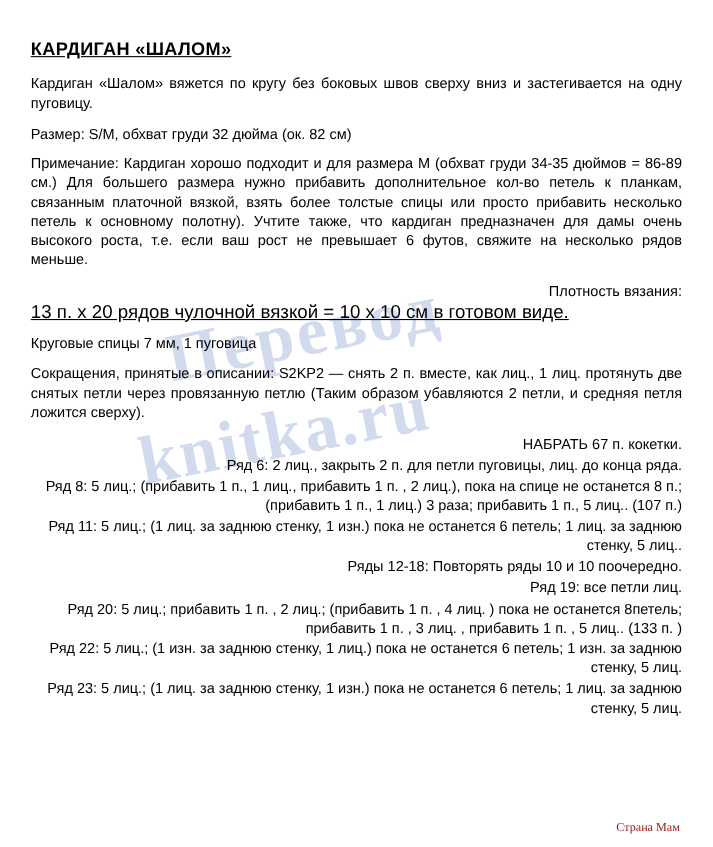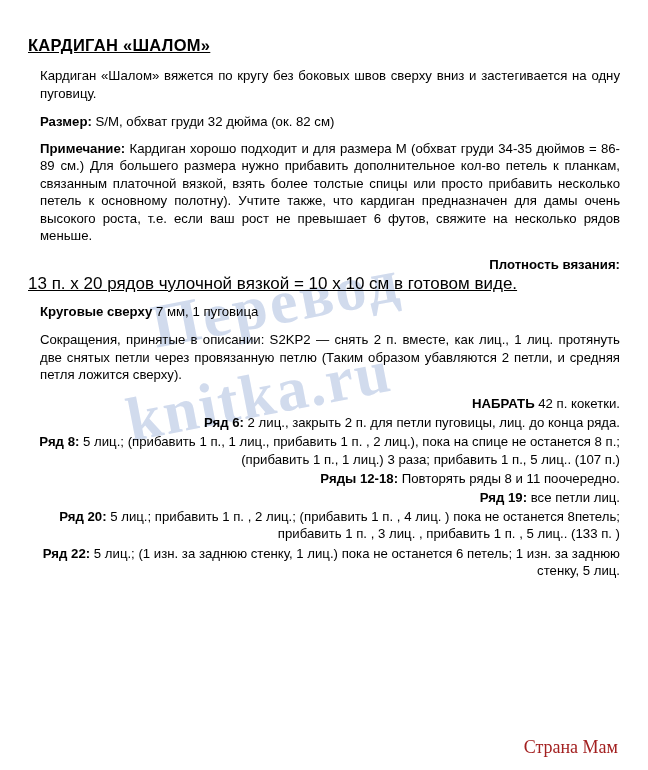--- a/index.html
+++ b/index.html
@@ -64,45 +64,45 @@
     font-size: 16.5px;
     font-weight: bold;
     margin: 14px 0 12px 0;
     letter-spacing: 0.3px;
     color: #000;
     text-decoration: underline;
   }
   p.para {
     font-size: 13.2px;
     line-height: 17.5px;
-    margin: 0 0 11px 12px;
+    margin: 0 0 11px 0;
     text-align: justify;
   }
   p.tight {
     margin-bottom: 9px;
   }
-  .b { font-weight: bold; }
+  .b { font-weight: normal; }
   .row {
     font-size: 13.2px;
     line-height: 17.2px;
     margin: 0 0 2px 0;
     text-align: right;
   }
   .density-line {
     font-size: 17px;
     line-height: 17.2px;
     margin: 0 0 11px 0;
     text-decoration: underline;
   }
   .signature {
     position: absolute;
     right: 30px;
     bottom: 12px;
     font-family: "Liberation Serif", serif;
-    font-size: 18px;
+    font-size: 11px;
     color: #a32020;
     z-index: 3;
   }
 </style>
 </head>
 <body>
 
 <div class="page">
 
   <div class="watermark">
@@ -121,45 +121,51 @@
     </p>
 
     <p class="para">
       <span class="b">Примечание:</span><span> Кардиган хорошо подходит и для размера M (обхват груди 34-35 дюймов = 86-89 см.) Для большего размера нужно прибавить дополнительное кол-во петель к планкам, связанным платочной вязкой, взять более толстые спицы или просто прибавить несколько петель к основному полотну). Учтите также, что кардиган предназначен для дамы очень высокого роста, т.е. если ваш рост не превышает 6 футов, свяжите на несколько рядов меньше.</span>
     </p>
 
     <div class="row b">Плотность вязания:</div>
     <div class="density-line">13 п. х 20 рядов чулочной вязкой = 10 х 10 см в готовом виде.</div>
 
     <p class="para">
-      <span class="b">Круговые сверху</span><span> 7 мм, 1 пуговица</span>
+      <span class="b">Круговые спицы</span><span> 7 мм, 1 пуговица</span>
     </p>
 
     <p class="para">Сокращения, принятые в описании: S2KP2 — снять 2 п. вместе, как лиц., 1 лиц. протянуть две снятых петли через провязанную петлю (Таким образом убавляются 2 петли, и средняя петля ложится сверху).</p>
 
     <div class="row">
-      <span class="b">НАБРАТЬ</span><span> 42 п. кокетки.</span>
+      <span class="b">НАБРАТЬ</span><span> 67 п. кокетки.</span>
     </div>
 
     <div class="row">
       <span class="b">Ряд 6:</span><span> 2 лиц., закрыть 2 п. для петли пуговицы, лиц. до конца ряда.</span>
     </div>
     <div class="row">
       <span class="b">Ряд 8:</span><span> 5 лиц.; (прибавить 1 п., 1 лиц., прибавить 1 п. , 2 лиц.), пока на спице не останется 8 п.; (прибавить 1 п., 1 лиц.) 3 раза; прибавить 1 п., 5 лиц.. (107 п.)</span>
     </div>
     <div class="row">
-      <span class="b">Ряды 12-18:</span><span> Повторять ряды 8 и 11 поочередно.</span>
+      <span class="b">Ряд 11:</span><span> 5 лиц.; (1 лиц. за заднюю стенку, 1 изн.) пока не останется 6 петель; 1 лиц. за заднюю стенку, 5 лиц..</span>
+    </div>
+    <div class="row">
+      <span class="b">Ряды 12-18:</span><span> Повторять ряды 10 и 10 поочередно.</span>
     </div>
     <div class="row">
       <span class="b">Ряд 19:</span><span> все петли лиц.</span>
     </div>
     <div class="row">
       <span class="b">Ряд 20:</span><span> 5 лиц.; прибавить 1 п. , 2 лиц.; (прибавить 1 п. , 4 лиц. ) пока не останется 8петель; прибавить 1 п. , 3 лиц. , прибавить 1 п. , 5 лиц.. (133 п. )</span>
     </div>
     <div class="row">
       <span class="b">Ряд 22:</span><span> 5 лиц.; (1 изн. за заднюю стенку, 1 лиц.) пока не останется 6 петель; 1 изн. за заднюю стенку, 5 лиц.</span>
     </div>
+    <div class="row">
+      <span class="b">Ряд 23:</span><span> 5 лиц.; (1 лиц. за заднюю стенку, 1 изн.) пока не останется 6 петель; 1 лиц. за заднюю стенку, 5 лиц.</span>
+    </div>
 
   </div>
 
   <div class="signature">Страна Мам</div>
 
 </div>
 
 </body></html>

